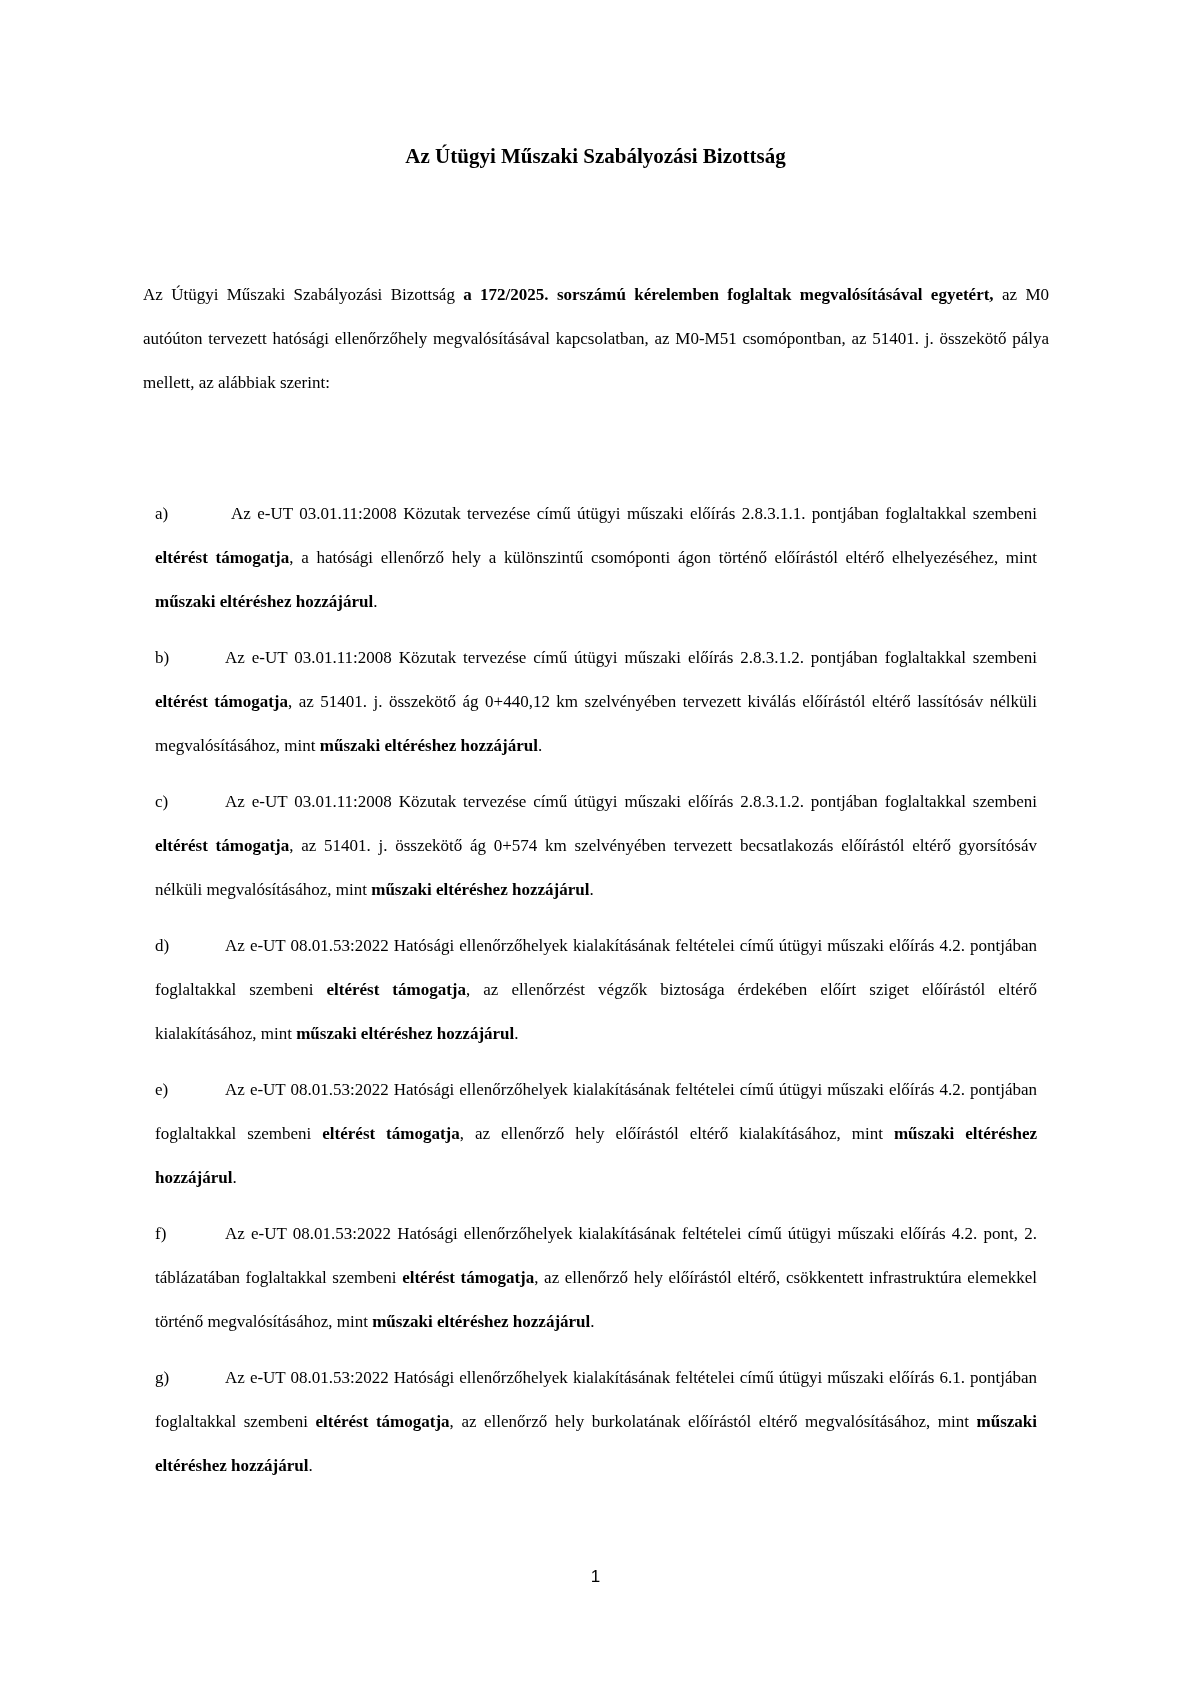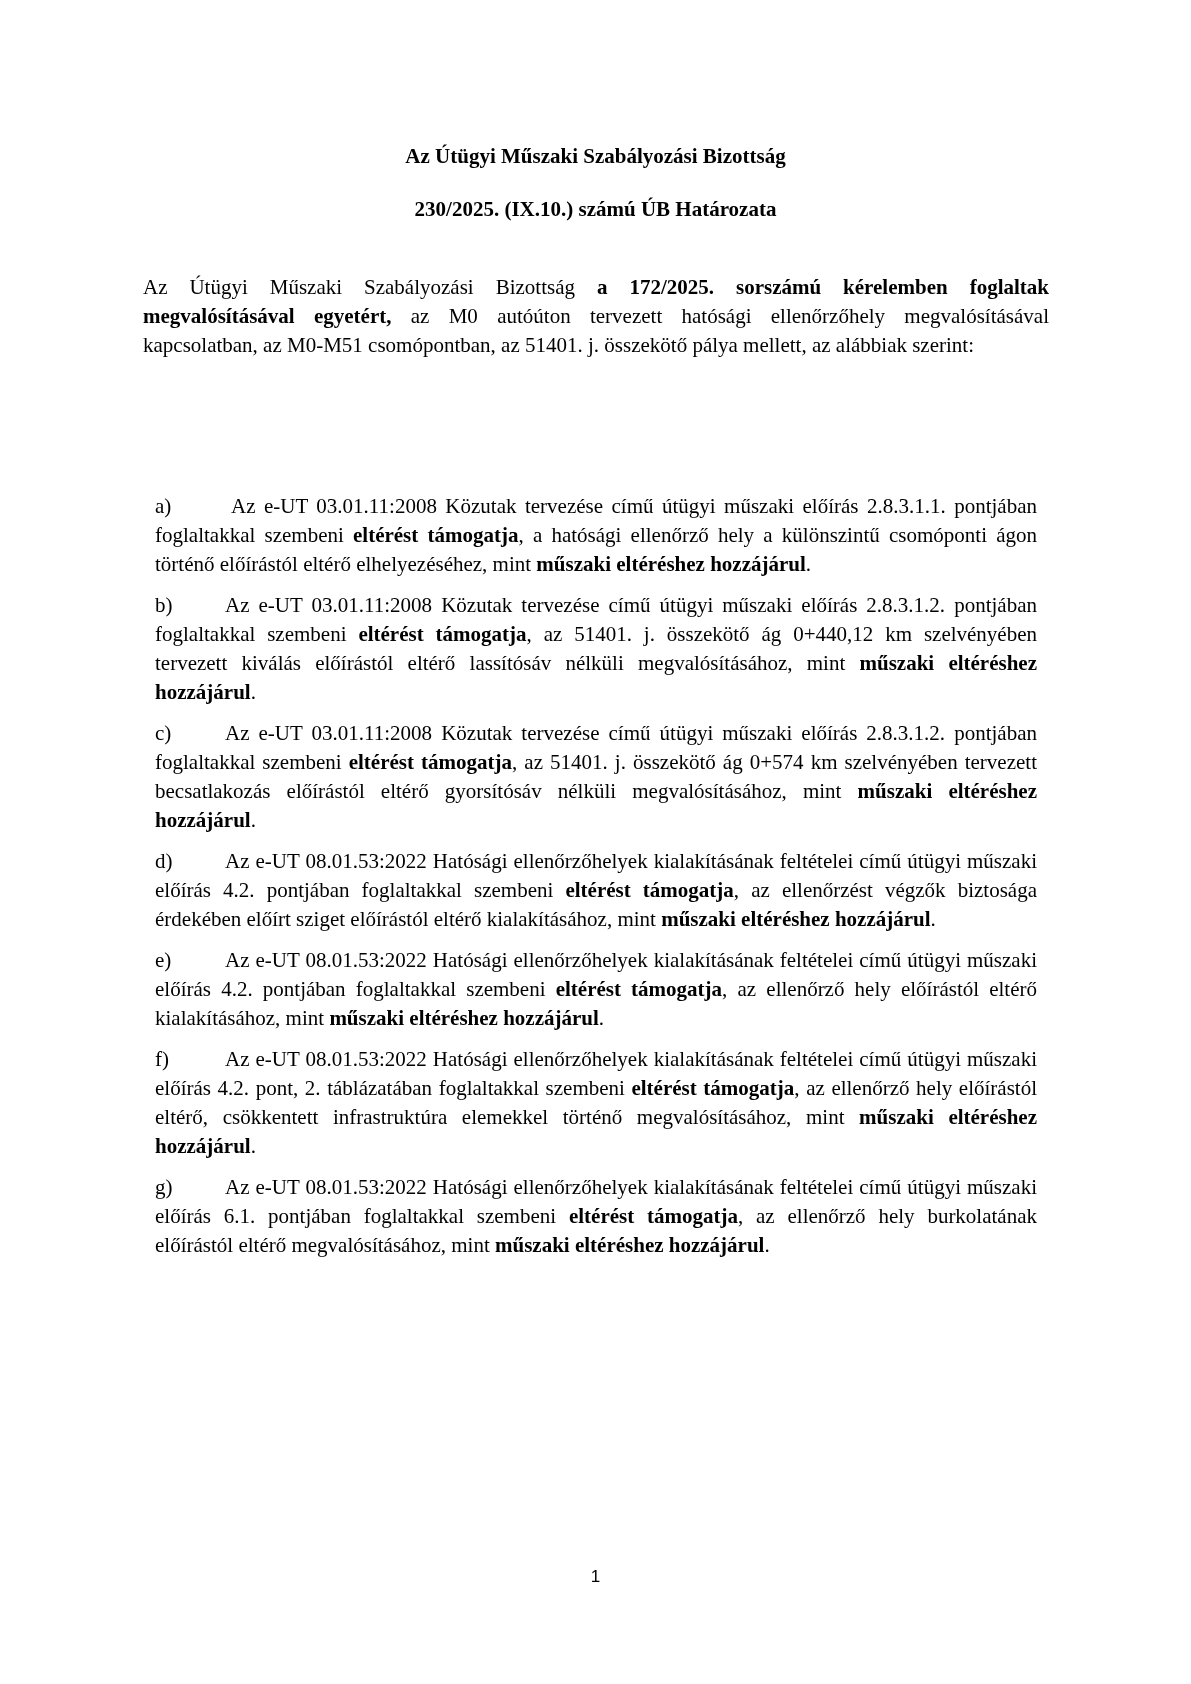--- a/index.html
+++ b/index.html
@@ -30,22 +30,22 @@
       font-weight: bold;
       font-size: 21px;
       line-height: 26px;
     }
     .title.t1 { top: 143px; }
     .title.t2 { top: 196px; }
     .body-text {
       position: absolute;
       left: 143px;
       width: 906px;
-      font-size: 21px;
-      line-height: 29px;
+      font-size: 17px;
+      line-height: 44px;
       text-align: justify;
     }
     .intro { top: 273px; }
     .items { top: 480px; }
     .item { margin: 12px; }
     .item-label {
       display: inline-block;
       width: 70px;
     }
     .item.a .item-label { width: 76px; }
@@ -60,21 +60,20 @@
       font-size: 17px;
       line-height: 20px;
     }
   </style>
 </head>
 <body>
 
 <div class="page">
 
   <div class="title t1">Az Útügyi Műszaki Szabályozási Bizottság</div>
-  <div class="title t2">230/2025. (IX.10.) számú ÚB Határozata</div>
 
   <p class="body-text intro" style="margin:0;"><span>Az Útügyi Műszaki Szabályozási Bizottság </span><b>a 172/2025. sorszámú kérelemben foglaltak megvalósításával egyetért,</b><span> az M0 autóúton tervezett hatósági ellenőrzőhely megvalósításával kapcsolatban, az M0-M51 csomópontban, az 51401. j. összekötő pálya mellett, az alábbiak szerint:</span></p>
 
   <div class="body-text items">
     <p class="item a"><span class="item-label">a)</span><span>Az e-UT 03.01.11:2008 Közutak tervezése című útügyi műszaki előírás 2.8.3.1.1. pontjában foglaltakkal szembeni </span><b>eltérést támogatja</b><span>, a hatósági ellenőrző hely a különszintű csomóponti ágon történő előírástól eltérő elhelyezéséhez, mint </span><b>műszaki eltéréshez hozzájárul</b><span>.</span></p>
 
     <p class="item"><span class="item-label">b)</span><span>Az e-UT 03.01.11:2008 Közutak tervezése című útügyi műszaki előírás 2.8.3.1.2. pontjában foglaltakkal szembeni </span><b>eltérést támogatja</b><span>, az 51401. j. összekötő ág 0+440,12 km szelvényében tervezett kiválás előírástól eltérő lassítósáv nélküli megvalósításához, mint </span><b>műszaki eltéréshez hozzájárul</b><span>.</span></p>
 
     <p class="item"><span class="item-label">c)</span><span>Az e-UT 03.01.11:2008 Közutak tervezése című útügyi műszaki előírás 2.8.3.1.2. pontjában foglaltakkal szembeni </span><b>eltérést támogatja</b><span>, az 51401. j. összekötő ág 0+574 km szelvényében tervezett becsatlakozás előírástól eltérő gyorsítósáv nélküli megvalósításához, mint </span><b>műszaki eltéréshez hozzájárul</b><span>.</span></p>
 

